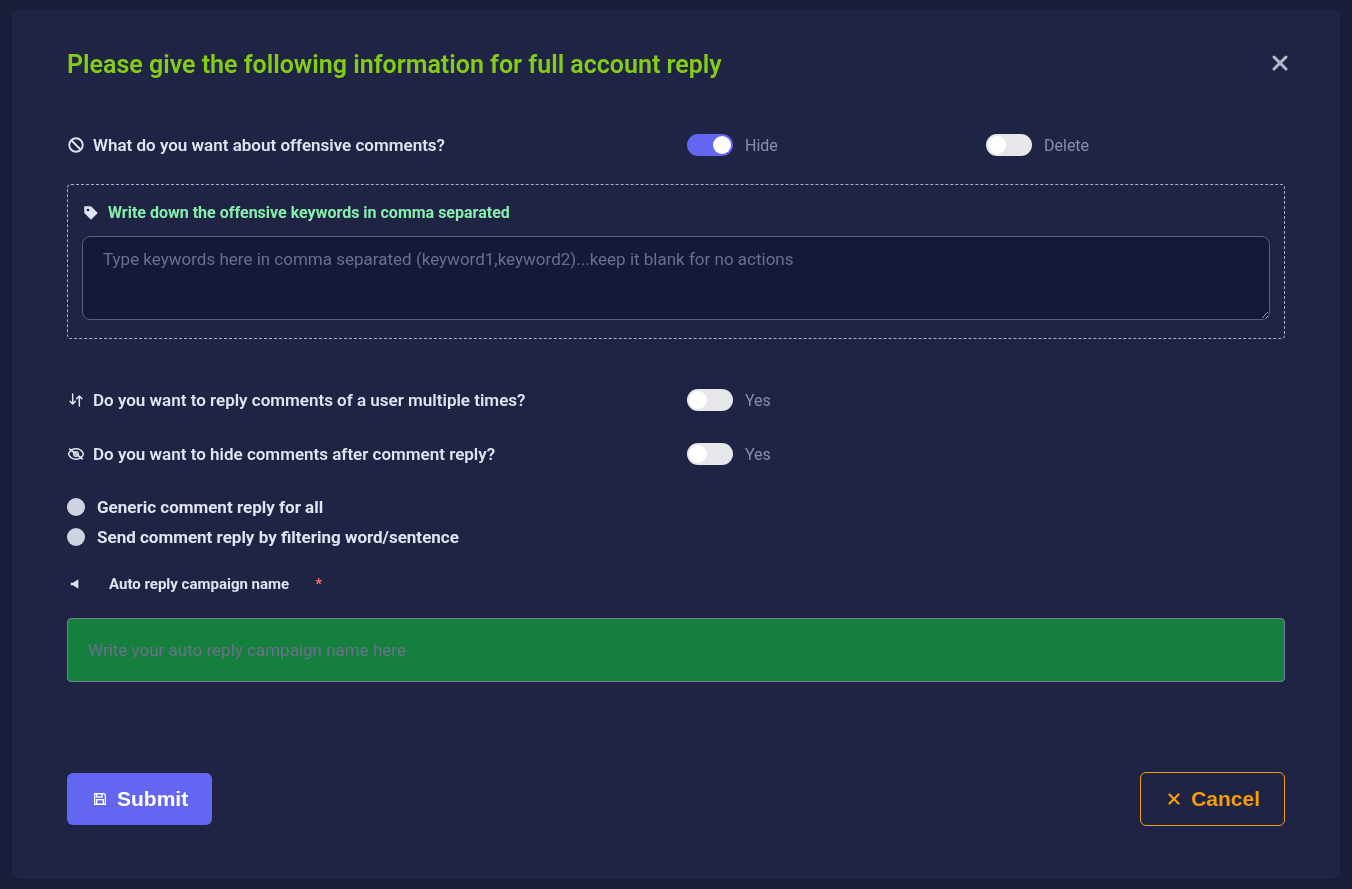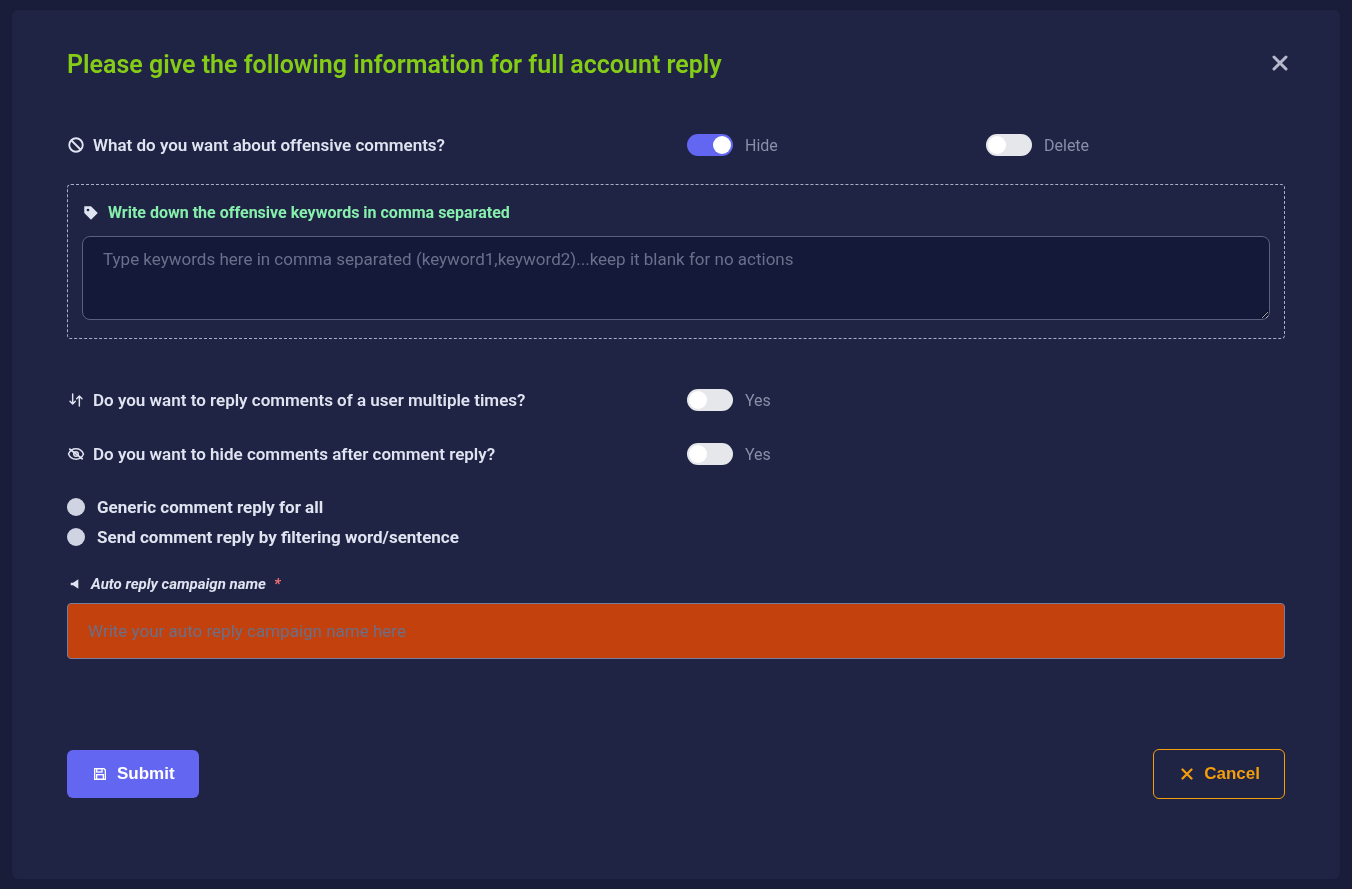--- a/index.html
+++ b/index.html
@@ -152,32 +152,31 @@
     flex-shrink: 0;
   }
   .radio-text {
     font-size: 17px;
     font-weight: 700;
     color: #e0e3f0;
   }
   .field-label {
     display: flex;
     align-items: center;
-    gap: 6px;
+    gap: 24px;
     font-size: 15px;
     font-weight: 700;
     color: #e0e3f0;
-    margin-bottom: 10px;
-    font-style: italic;
+    margin-bottom: 25px;
   }
   .req { color: #f87171; margin-left: 2px; }
   input.text-input {
     width: 100%;
-    height: 56px;
-    background: #c2410c;
+    height: 64px;
+    background: #15803d;
     border: 1px solid #777c9a;
     border-radius: 4px;
     color: #e0e3f0;
     font-size: 17px;
     padding: 0 20px;
     font-family: inherit;
   }
   input.text-input::placeholder { color: #6a6f8a; }
   .button-row {
     display: flex;
@@ -185,21 +184,21 @@
     align-items: center;
     margin-top: 90px;
     margin-bottom: 10px;
   }
   .btn {
     display: inline-flex;
     align-items: center;
     gap: 8px;
     padding: 14px 24px;
     border-radius: 6px;
-    font-size: 17px;
+    font-size: 21px;
     font-weight: 600;
     cursor: pointer;
     border: none;
   }
   .btn-submit {
     background: #6366f1;
     color: #fff;
   }
   .btn-cancel {
     background: transparent;

